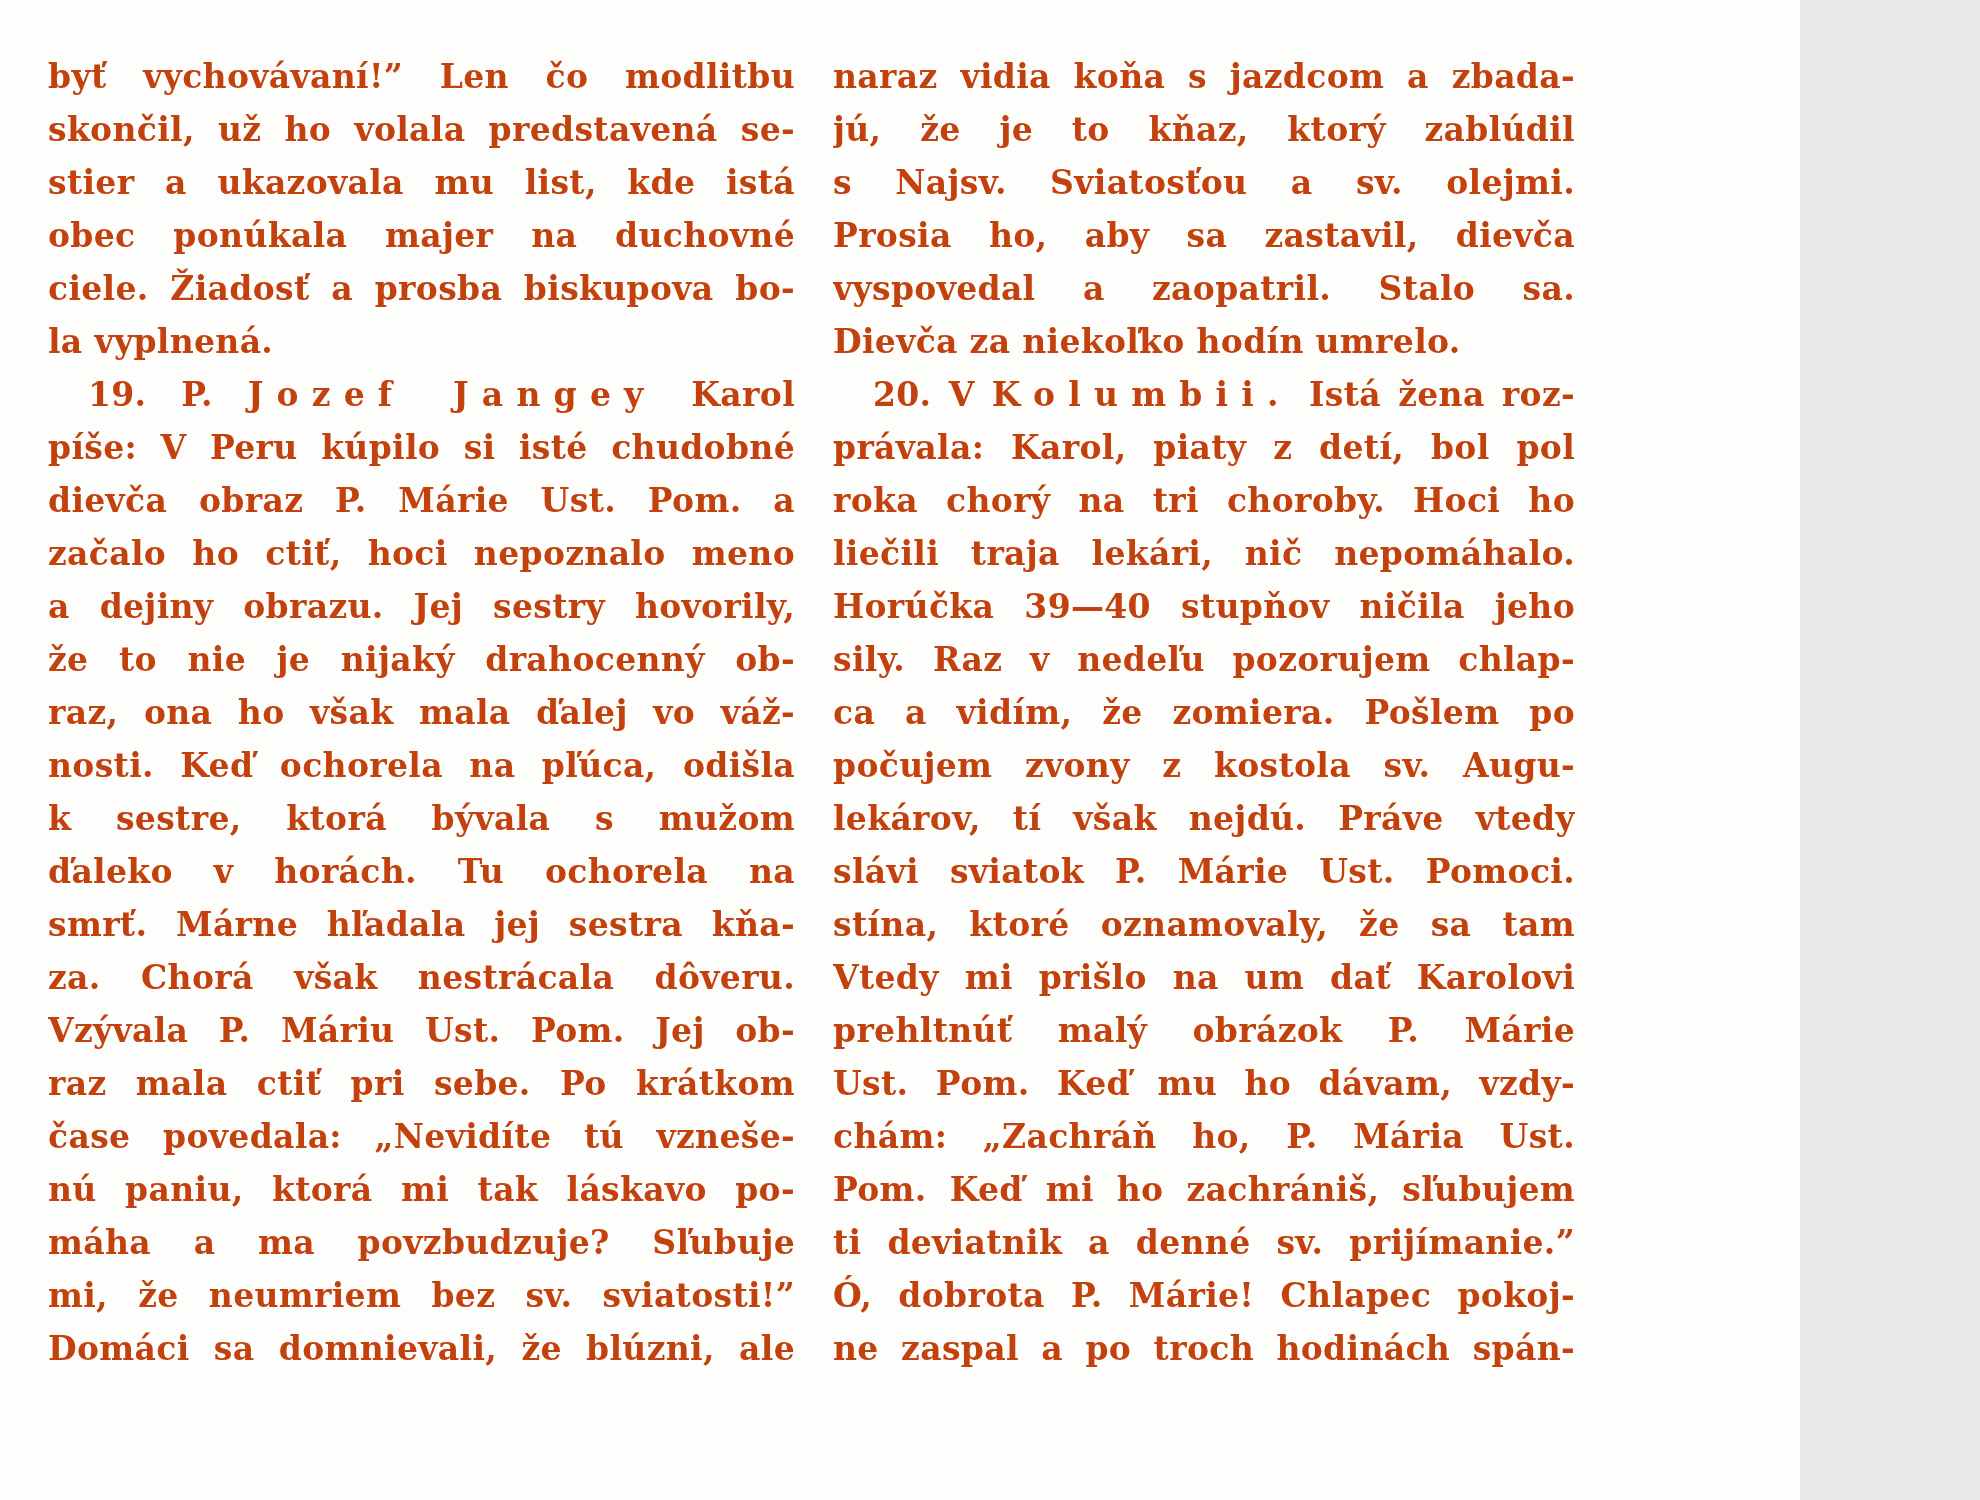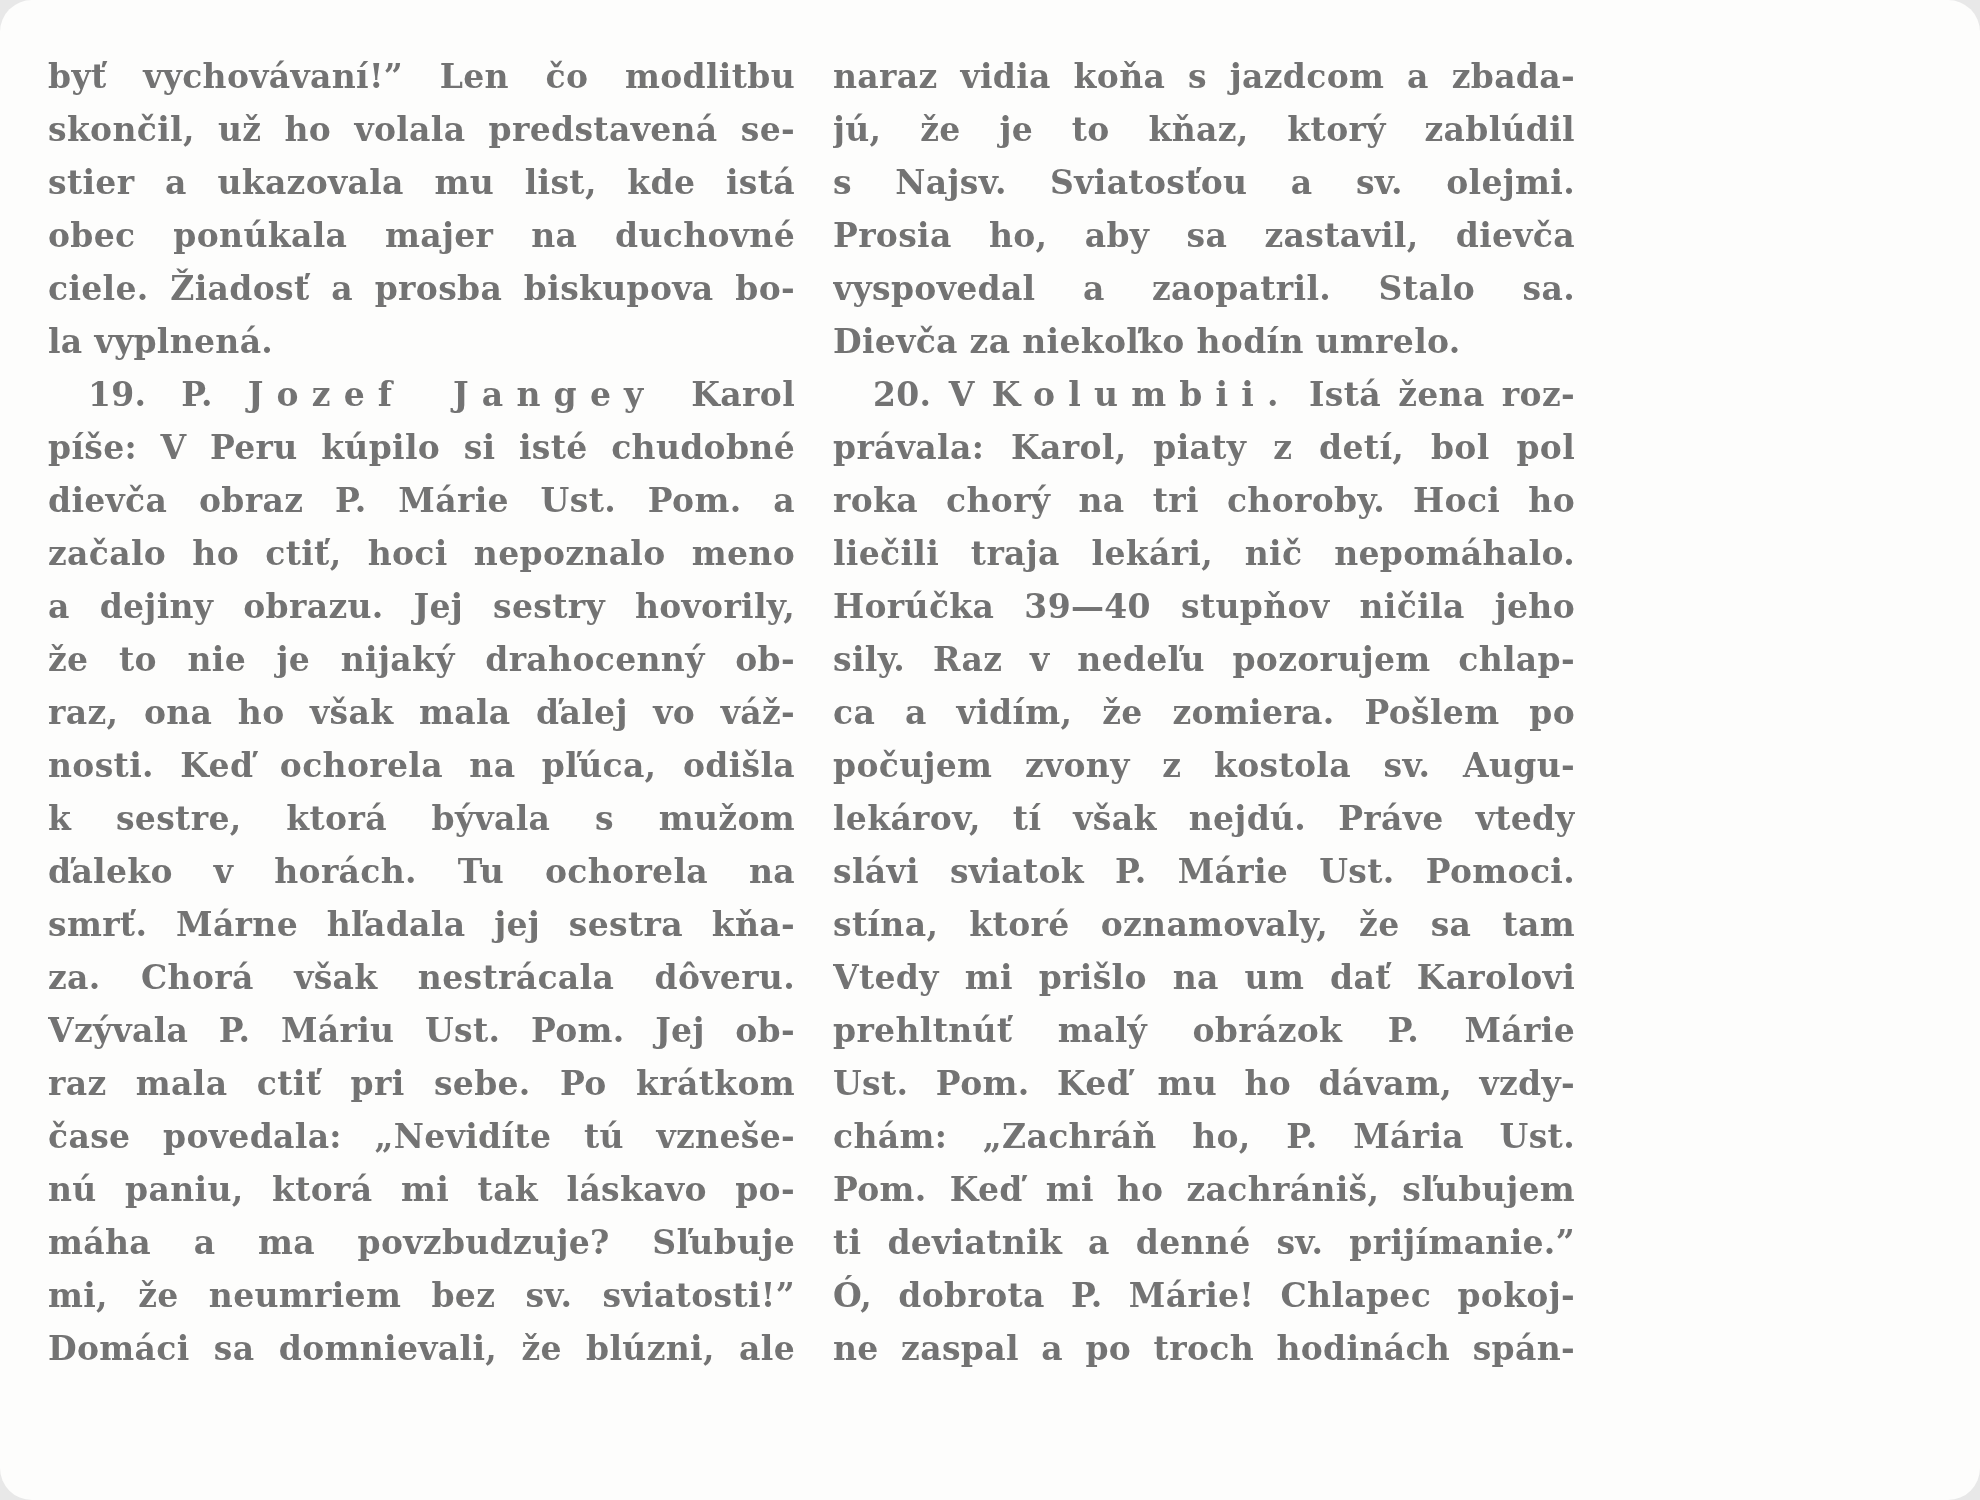--- a/index.html
+++ b/index.html
@@ -2,28 +2,27 @@
 <html><head>
 <meta charset="utf-8">
 <style>
   html, body {
     margin: 0;
     padding: 0;
     background: #e8e8e8;
   }
   .page {
     position: relative;
-    width: 1980px;
+    width: 1800px;
     height: 1500px;
     background: #fdfdfc;
     overflow: hidden;
     font-family: "DejaVu Serif", "Liberation Serif", serif;
-    color: #737373;
+    color: #c2410c;
     font-weight: 700;
-    border-radius: 32px;
   }
   .col {
     position: absolute;
     top: 50px;
   }
   .col-left  { left: 48px;  width: 747px; }
   .col-right { left: 833px; width: 742px; }
   .line {
     height: 53px;
     line-height: 53px;

